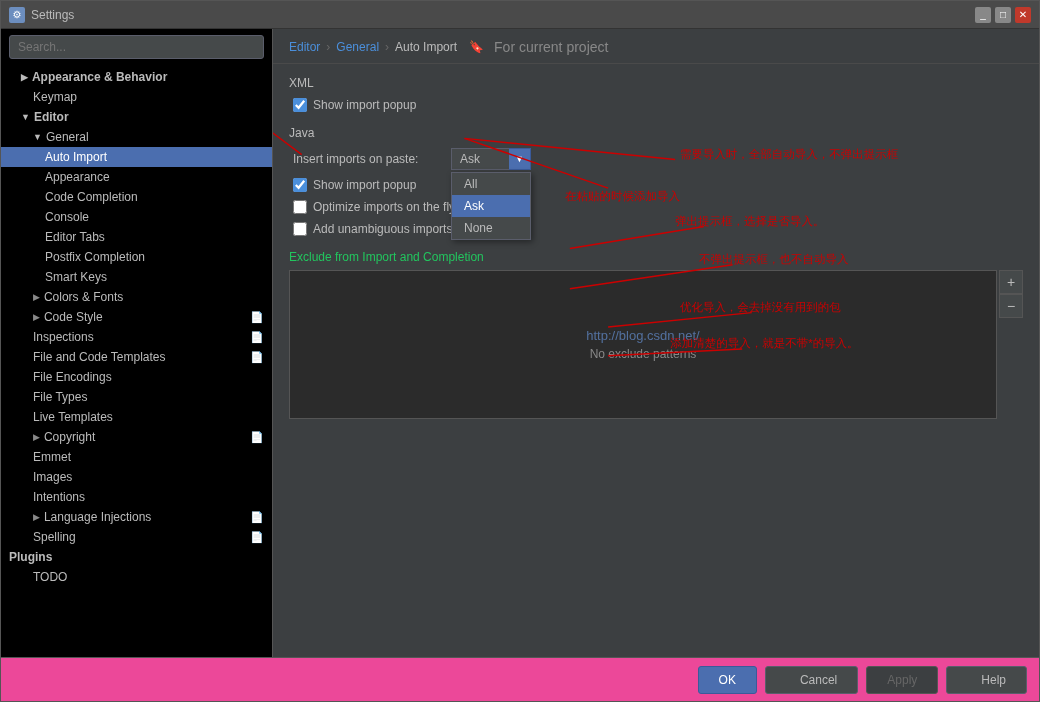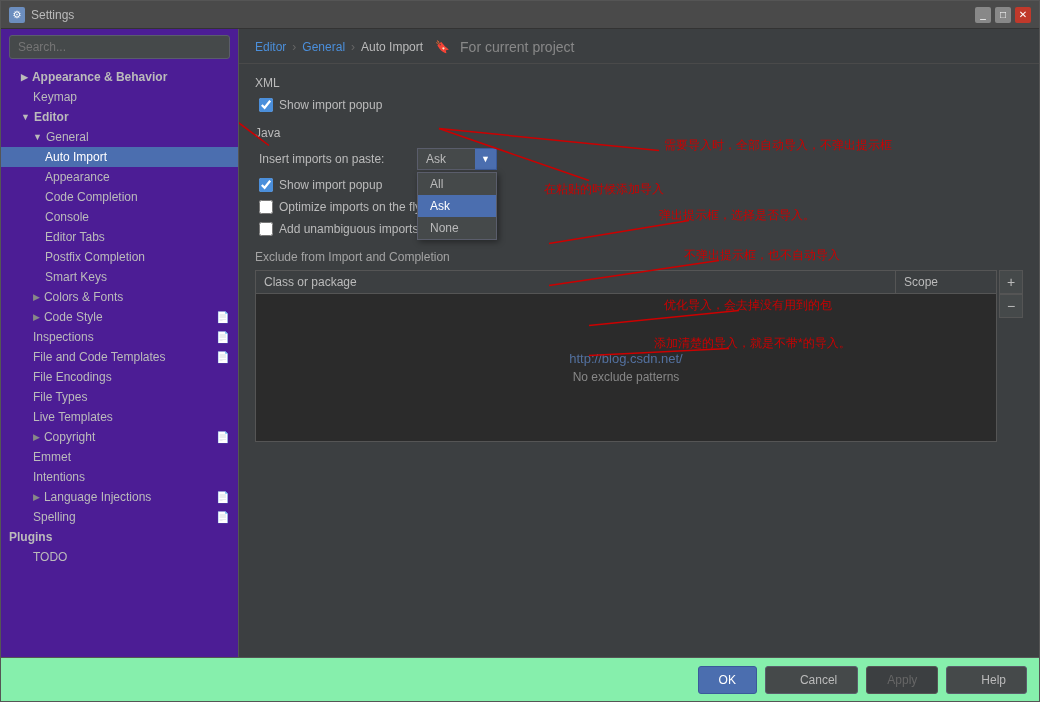--- a/index.html
+++ b/index.html
@@ -73,22 +73,22 @@
     .btn-max { background: #888; color: white; }
 
     .main-content {
       display: flex;
       flex: 1;
       overflow: hidden;
     }
 
     
     .sidebar {
-      width: 238px;
-      background: #4c1d95;
+      width: 272px;
+      background: #000000;
       border-right: 1px solid #555;
       display: flex;
       flex-direction: column;
       overflow-y: auto;
       flex-shrink: 0;
     }
     .search-box {
       margin: 6px 8px;
       background: #45494a;
       border: 1px solid #5a5d6b;
@@ -230,21 +230,21 @@
     }
     .dropdown-popup-item {
       padding: 4px 12px;
       color: #bbb;
       cursor: pointer;
       font-size: 12px;
     }
     .dropdown-popup-item.selected { background: #4b6eaf; color: white; }
 
     .exclude-section { margin-top: 14px; }
-    .exclude-label { color: #a3a3a3; margin-bottom: 6px; font-size: 12px; }
+    .exclude-label { color: #22c55e; margin-bottom: 6px; font-size: 12px; }
     .table-header {
       display: flex;
       background: #3c3f41;
       border-bottom: 1px solid #555;
     }
     .table-header-cell {
       padding: 4px 8px;
       color: #bbb;
       font-size: 12px;
       font-weight: normal;
@@ -288,21 +288,21 @@
       display: flex;
       align-items: center;
       justify-content: center;
       font-size: 14px;
       line-height: 1;
     }
 
     
     .bottom-bar {
       height: 44px;
-      background: #86efac;
+      background: #ec4899;
       border-top: 1px solid #555;
       display: flex;
       align-items: center;
       justify-content: flex-end;
       padding: 0 12px;
       gap: 8px;
       flex-shrink: 0;
     }
     .dlg-btn {
       padding: 6px 20px;
@@ -445,20 +445,23 @@
         <div class="nav-item level2">
           <span class="arrow">▶</span>
           <span>Copyright</span>
           <span style="margin-left:auto; color:#888; font-size:11px;">📄</span>
         </div>
 
         <div class="nav-item level2">
           <span>Emmet</span>
         </div>
 
+        <div class="nav-item level2">
+          <span>Images</span>
+        </div>
 
         <div class="nav-item level2">
           <span>Intentions</span>
         </div>
 
         <div class="nav-item level2">
           <span class="arrow">▶</span>
           <span>Language Injections</span>
           <span style="margin-left:auto; color:#888; font-size:11px;">📄</span>
         </div>
@@ -532,24 +535,20 @@
           <div class="checkbox-row">
             <input type="checkbox" id="add-unambiguous" style="">
             <label for="add-unambiguous">Add unambiguous imports on the fly</label>
           </div>
         </div>
 
         <div class="exclude-section">
           <div class="exclude-label">Exclude from Import and Completion</div>
           <div class="exclude-wrapper">
             <div class="exclude-table-outer">
-              <div class="table-header">
-                <div class="table-header-cell">Class or package</div>
-                <div class="table-header-cell scope">Scope</div>
-              </div>
               <div class="table-body" style="height:147px;">
                 <div style="text-align:center;">
                   <div style="color:#6d9eeb; font-size:13px; opacity:0.6; margin-bottom:4px;">http://blog.csdn.net/</div>
                   <div style="color:#888; font-size:12px;">No exclude patterns</div>
                 </div>
               </div>
             </div>
             <div class="action-btns">
               <button class="action-btn">+</button>
               <button class="action-btn">−</button>

